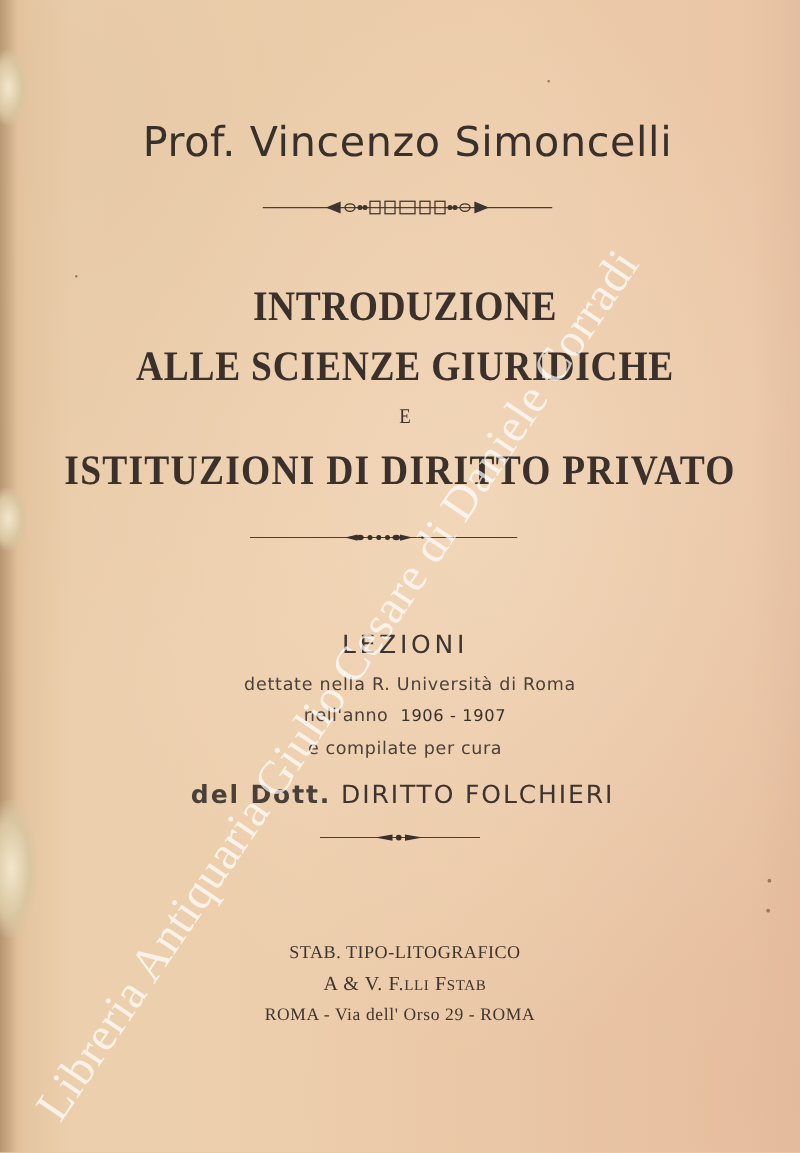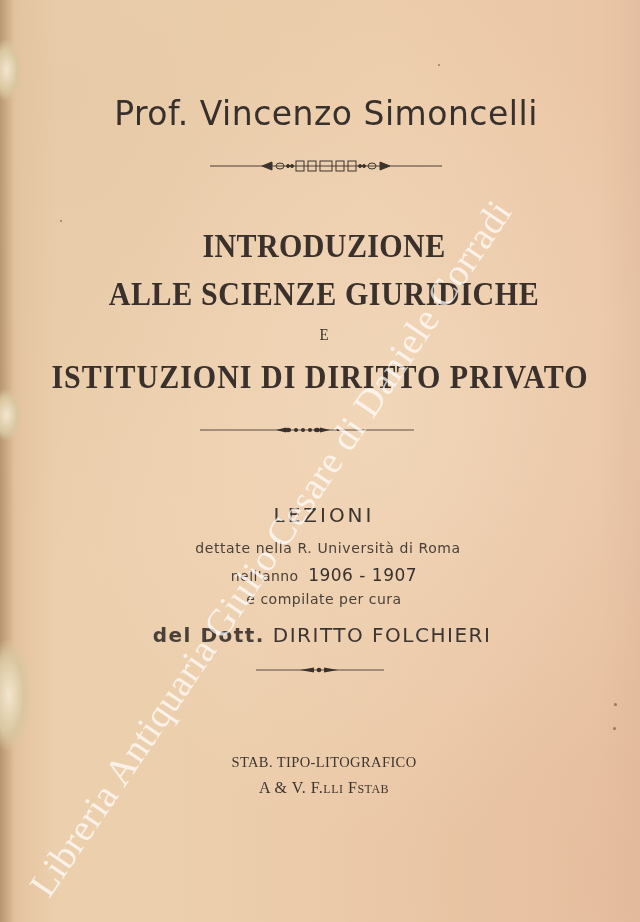--- a/index.html
+++ b/index.html
@@ -41,21 +41,21 @@
     }
     .t1 { top: 229px; font-size: 30px; letter-spacing: 0.4px; left: 4px; }
     .t2 { top: 277px; font-size: 30px; letter-spacing: 0.6px; left: 4px; }
     .t3 { top: 326px; font-size: 15px; font-weight: normal; left: 4px; }
     .t4 { top: 360px; font-size: 30px; letter-spacing: 1px; left: 0px; }
 
     .sans { font-family: "DejaVu Sans", sans-serif; color: #3c3430; }
     .lez { top: 503px; font-size: 20px; letter-spacing: 3px; left: 4px; }
     .sub1 { top: 540px; font-size: 14px; letter-spacing: 0.6px; color: #4a403a; left: 8px; }
     .sub2 { top: 565px; font-size: 14px; letter-spacing: 0.4px; color: #4a403a; left: 4px; }
-    .sub2 .yr { font-size: 17px; letter-spacing: 0.5px; color: #38302c; margin-top: 44px; }
+    .sub2 .yr { font-size: 13px; letter-spacing: 0.5px; color: #38302c; margin-top: 44px; }
     .sub3 { top: 591px; font-size: 14px; letter-spacing: 0.5px; color: #4a403a; left: 4px; }
     .edit { top: 623px; font-size: 20px; letter-spacing: 1.5px; left: 2px; }
     .edit .dott { color: #4a403a; font-weight: bold; }
 
     .pub { font-family: "Liberation Serif", serif; color: #3e3430; }
     .p1 { top: 754px; font-size: 14.5px; letter-spacing: 0.4px; left: 4px; }
     .p2 { top: 779px; font-size: 16px; letter-spacing: 0.5px; left: 4px; }
     .p2 .sc { font-size: 12px; margin-top: 35px; }
     .p3 { top: 805px; font-size: 14px; letter-spacing: 0.5px; left: 0px; }
 
@@ -147,15 +147,16 @@
       <path d="M44 6 L58 3.5 L58 8.5 Z"></path>
       <circle cx="63" cy="6" r="2.3"></circle>
       <path d="M82 6 L68 3.5 L68 8.5 Z"></path>
     </g>
   </svg>
 
   <div class="line pub p1">STAB. TIPO-LITOGRAFICO</div>
   <div class="line pub p2">
     <span>A &amp; V. F.</span><span class="sc">LLI</span><span> F</span><span class="sc">STAB</span>
   </div>
+  <div class="line pub p3">ROMA - Via dell' Orso 29 - ROMA</div>
 
   <div class="watermark">Libreria Antiquaria Giulio Cesare di Daniele Corradi</div>
 </div>
 
 </body></html>

